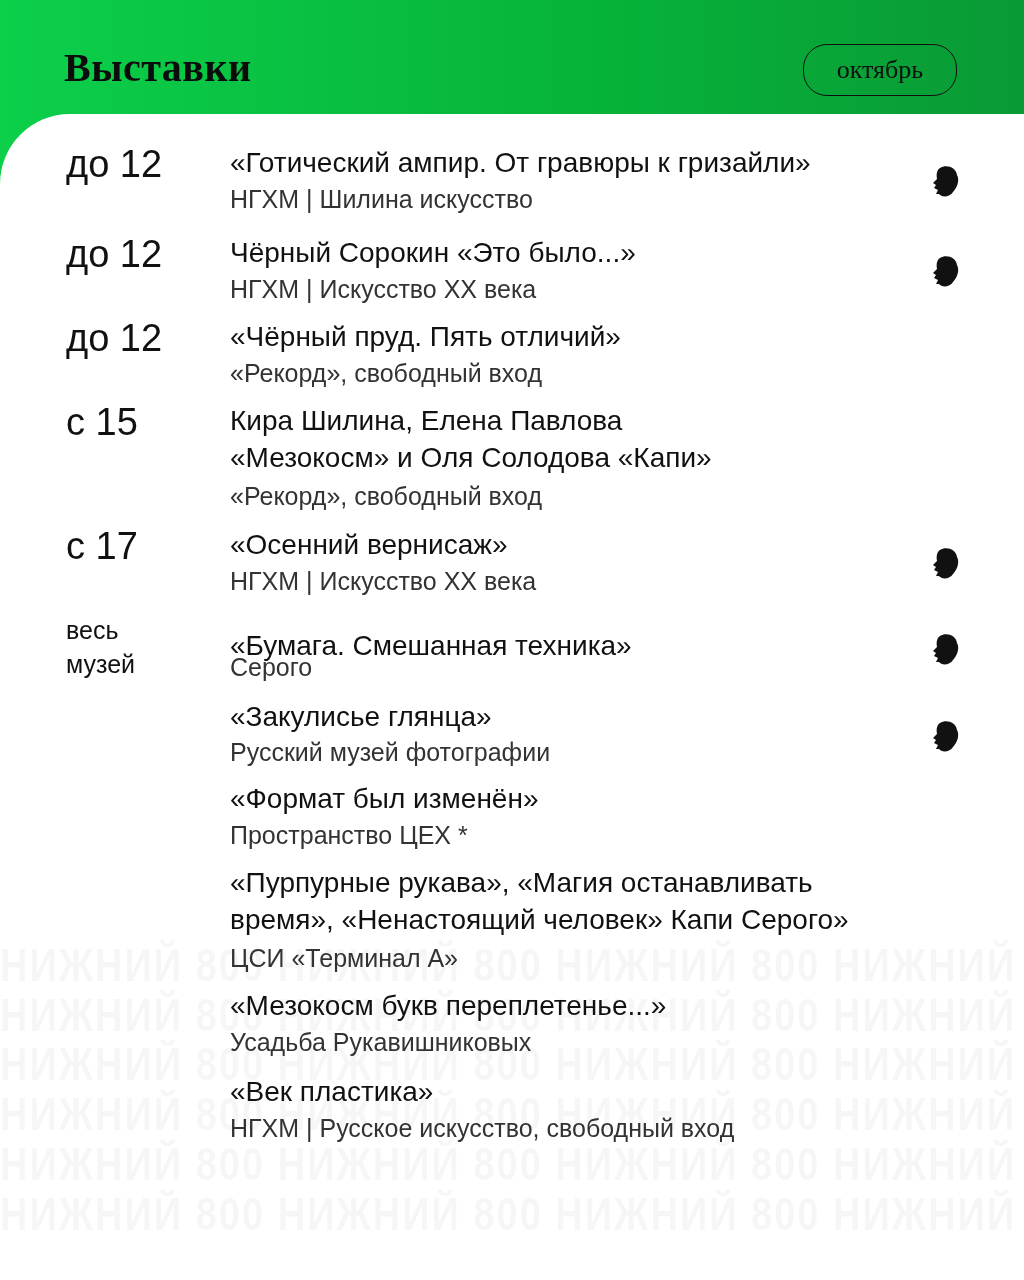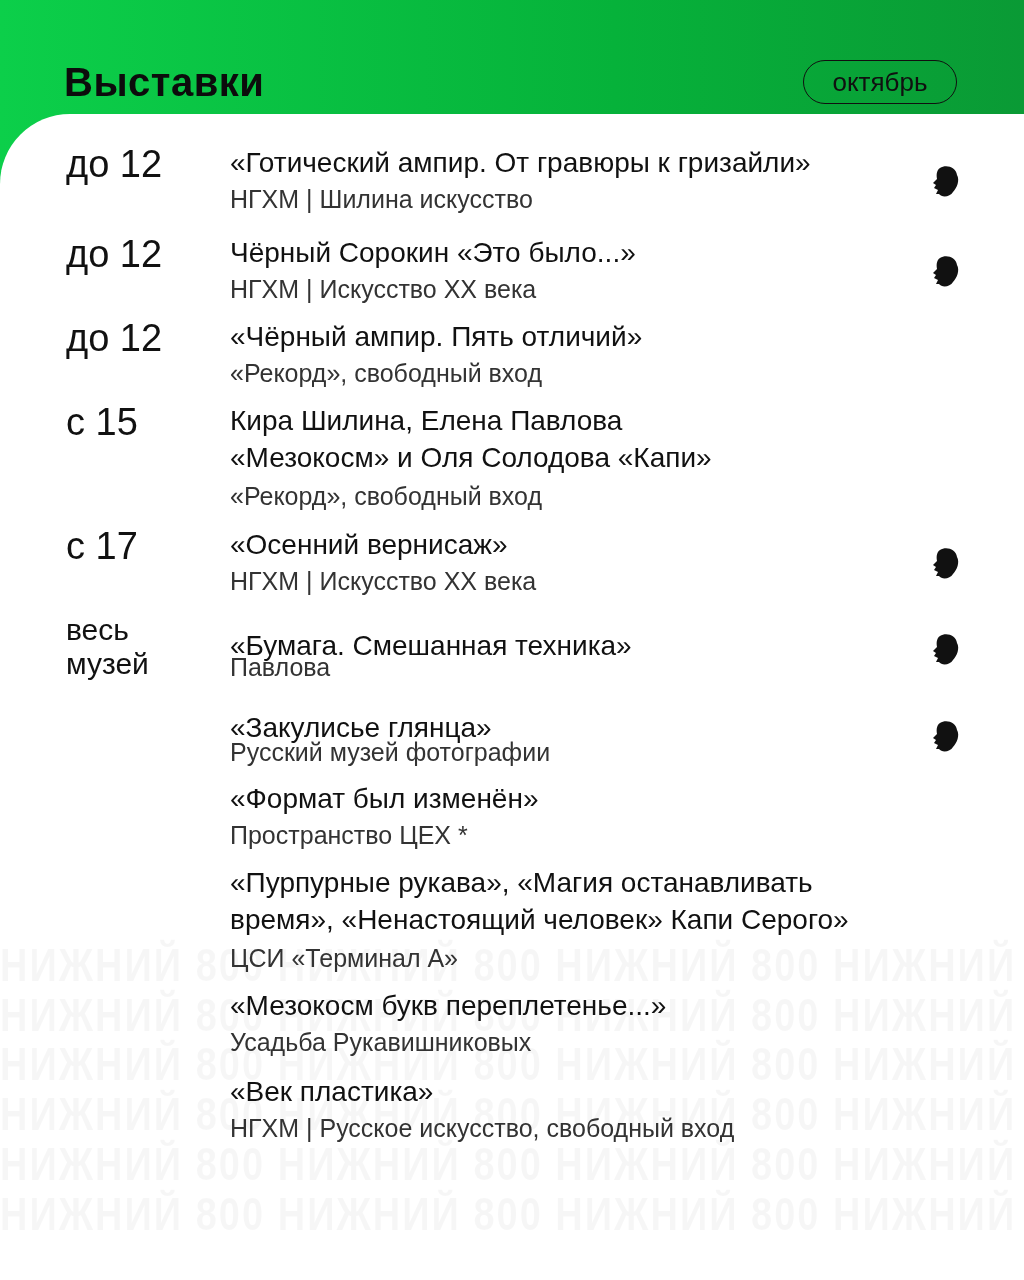--- a/index.html
+++ b/index.html
@@ -1,46 +1,46 @@
 <!DOCTYPE html>
 <html><head>
   <meta charset="utf-8">
   <style>
     html, body { margin:0; padding:0; }
     body {
       width:1024px; height:1280px; overflow:hidden; position:relative;
       background: linear-gradient(90deg, #0ccf4a 0%, #06b23a 60%, #0a9a35 100%);
       font-family: "Liberation Sans", sans-serif;
     }
-    .header { position:absolute; left:0; top:16px; width:1024px; height:140px; }
+    .header { position:absolute; left:0; top:0; width:1024px; height:140px;font-family:Liberation Serif, serif; }
     .title {
       position:absolute; left:64px; top:44px; font-size:40px; font-weight:bold;
       color:#0c0c0c; letter-spacing:0.5px;
     }
     .month-pill {
-      position:absolute; left:803px; top:44px; width:154px; height:44px;
+      position:absolute; left:803px; top:44px; width:154px; height:52px;
       border:1.5px solid #101010; border-radius:24px; box-sizing:border-box;
       display:flex; align-items:center; justify-content:center;
       font-size:26px; color:#101010;
     }
     .card {
       position:absolute; left:0; top:114px; width:1024px; height:1166px;
       background:#ffffff; border-top-left-radius:70px; overflow:hidden;
     }
     .watermark {
       position:absolute; left:0; width:1024px; white-space:nowrap; overflow:hidden;
       font-size:38px; font-weight:bold; letter-spacing:2px; color:rgba(0,0,0,0.035);
       transform:scaleY(1.2);
     }
     .row { position:absolute; left:0; width:1024px; }
     .date {
       position:absolute; left:66px; top:0; font-size:38px; font-weight:normal; color:#111;
       line-height:40px;
     }
-    .date.small { font-size:30px; line-height:36px;text-align:right; }
+    .date.small { font-size:25px; line-height:36px;text-align:right; }
     .item-title {
       position:absolute; left:230px; font-size:28px; color:#111; line-height:37px;
       width:730px;
     }
     .item-venue {
       position:absolute; left:230px; font-size:25px; color:#333; line-height:34px;
       width:730px;
     }
     .pushkin {
       position:absolute; left:926px; width:34px; height:36px;
@@ -76,21 +76,21 @@
   <div class="date">до 12</div>
   <div class="item-title" style="top:0"> Чёрный Сорокин «Это было...»</div>
   <div class="item-venue" style="top:38px">НГХМ | Искусство XX века</div>
   <svg class="pushkin" style="top:20px" viewBox="0 0 34 36">
     <path d="M14 4 C20 0 30 3 31 11 C34 16 31 24 27 28 C24 33 16 34 13 30 L10 30 L12 26 L8 24 L10 21 L7 19 L11 15 C10 10 11 6 14 4 Z" fill="#111"></path>
   </svg>
 </div>
 
 <div class="row" style="top:318px">
   <div class="date">до 12</div>
-  <div class="item-title" style="top:0">«Чёрный ампир. Пять отличий»</div>
+  <div class="item-title" style="top:0">«Чёрный пруд. Пять отличий»</div>
   <div class="item-venue" style="top:38px">«Рекорд», свободный вход</div>
 </div>
 
 <div class="row" style="top:402px">
   <div class="date">с 15</div>
   <div class="item-title" style="top:0">Кира Шилина, Елена Павлова</div>
   <div class="item-title" style="top:37px">«Мезокосм» и Оля Солодова «Капи»</div>
   <div class="item-venue" style="top:77px">«Рекорд», свободный вход</div>
 </div>
 
@@ -100,28 +100,28 @@
   <div class="item-venue" style="top:38px">НГХМ | Искусство XX века</div>
   <svg class="pushkin" style="top:20px" viewBox="0 0 34 36">
     <path d="M14 4 C20 0 30 3 31 11 C34 16 31 24 27 28 C24 33 16 34 13 30 L10 30 L12 26 L8 24 L10 21 L7 19 L11 15 C10 10 11 6 14 4 Z" fill="#111"></path>
   </svg>
 </div>
 
 <div class="row" style="top:612px">
   <div class="date small" style="top:0">весь</div>
   <div class="date small" style="top:34px">музей</div>
   <div class="item-title" style="top:15px">«Бумага. Смешанная техника»</div>
-  <div class="item-venue" style="top:38px">Павлова</div>
+  <div class="item-venue" style="top:38px">Серого</div>
   <svg class="pushkin" style="top:20px" viewBox="0 0 34 36">
     <path d="M14 4 C20 0 30 3 31 11 C34 16 31 24 27 28 C24 33 16 34 13 30 L10 30 L12 26 L8 24 L10 21 L7 19 L11 15 C10 10 11 6 14 4 Z" fill="#111"></path>
   </svg>
 </div>
 
 <div class="row" style="top:697px">
-  <div class="item-title" style="top:12px">«Закулисье глянца»</div>
+  <div class="item-title" style="top:1px">«Закулисье глянца»</div>
   <div class="item-venue" style="top:38px">Русский музей фотографии</div>
   <svg class="pushkin" style="top:22px" viewBox="0 0 34 36">
     <path d="M14 4 C20 0 30 3 31 11 C34 16 31 24 27 28 C24 33 16 34 13 30 L10 30 L12 26 L8 24 L10 21 L7 19 L11 15 C10 10 11 6 14 4 Z" fill="#111"></path>
   </svg>
 </div>
 
 <div class="row" style="top:780px">
   <div class="item-title" style="top:0">«Формат был изменён»</div>
   <div class="item-venue" style="top:38px">Пространство ЦЕХ *</div>
 </div>

